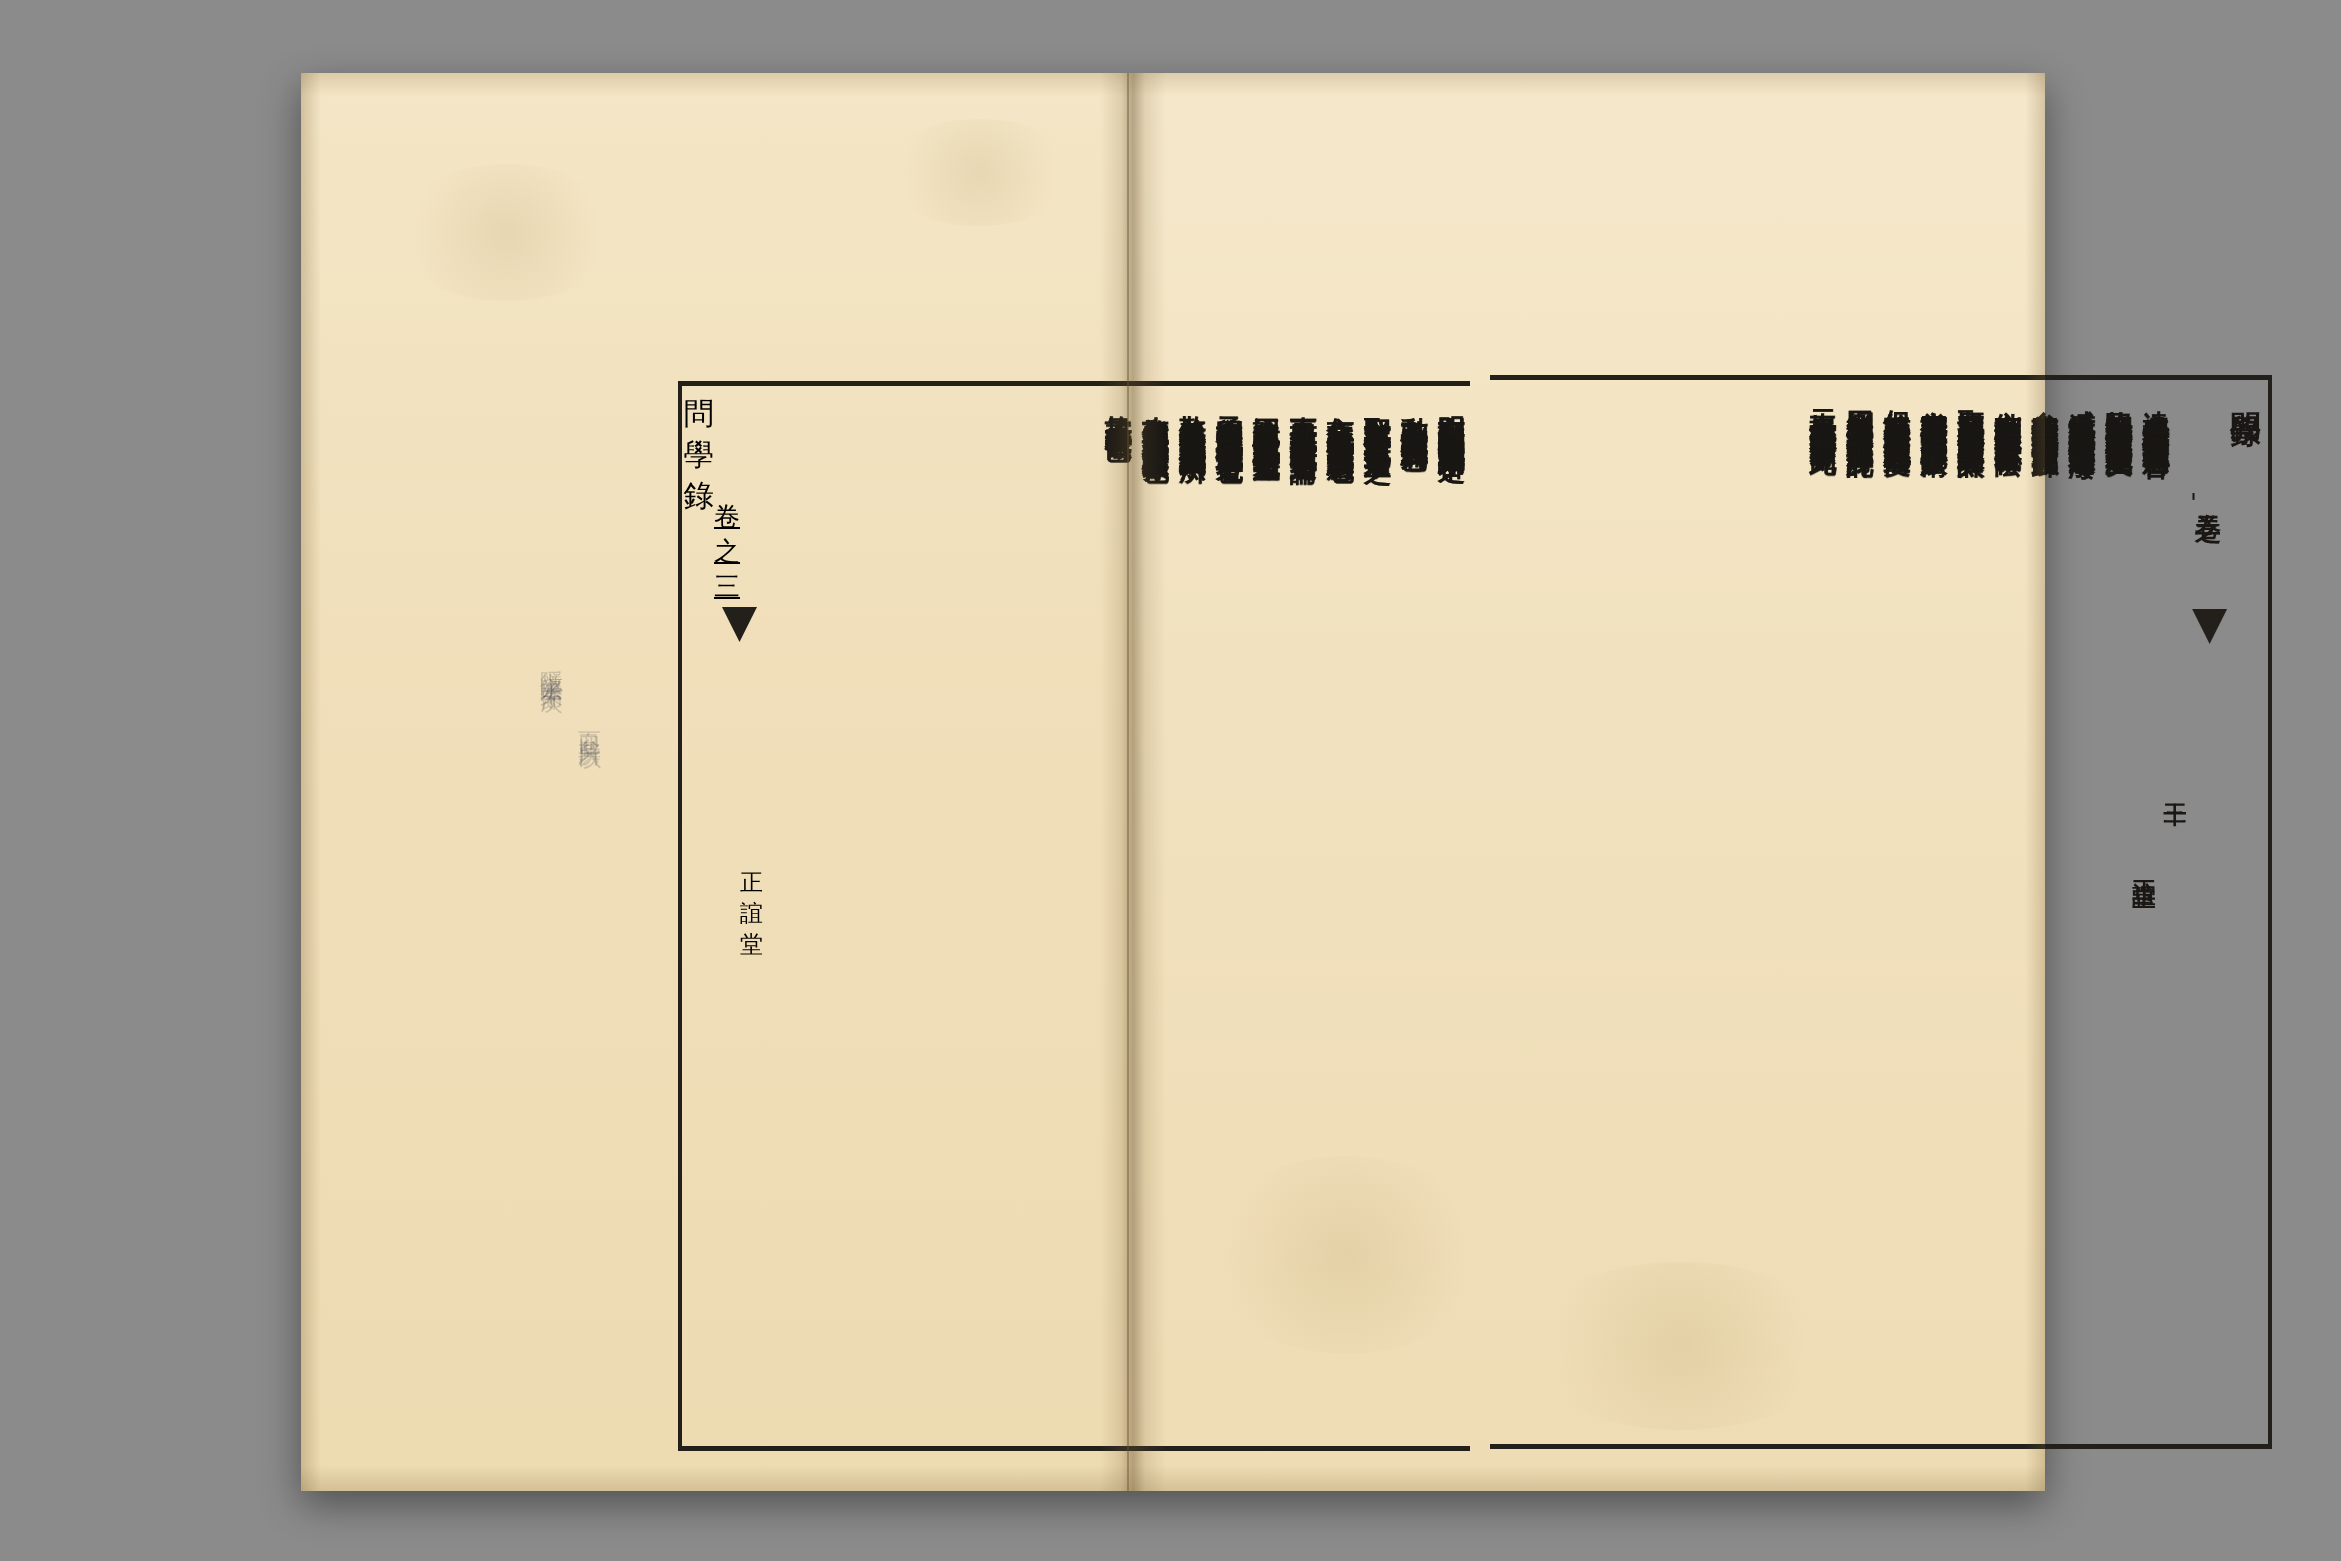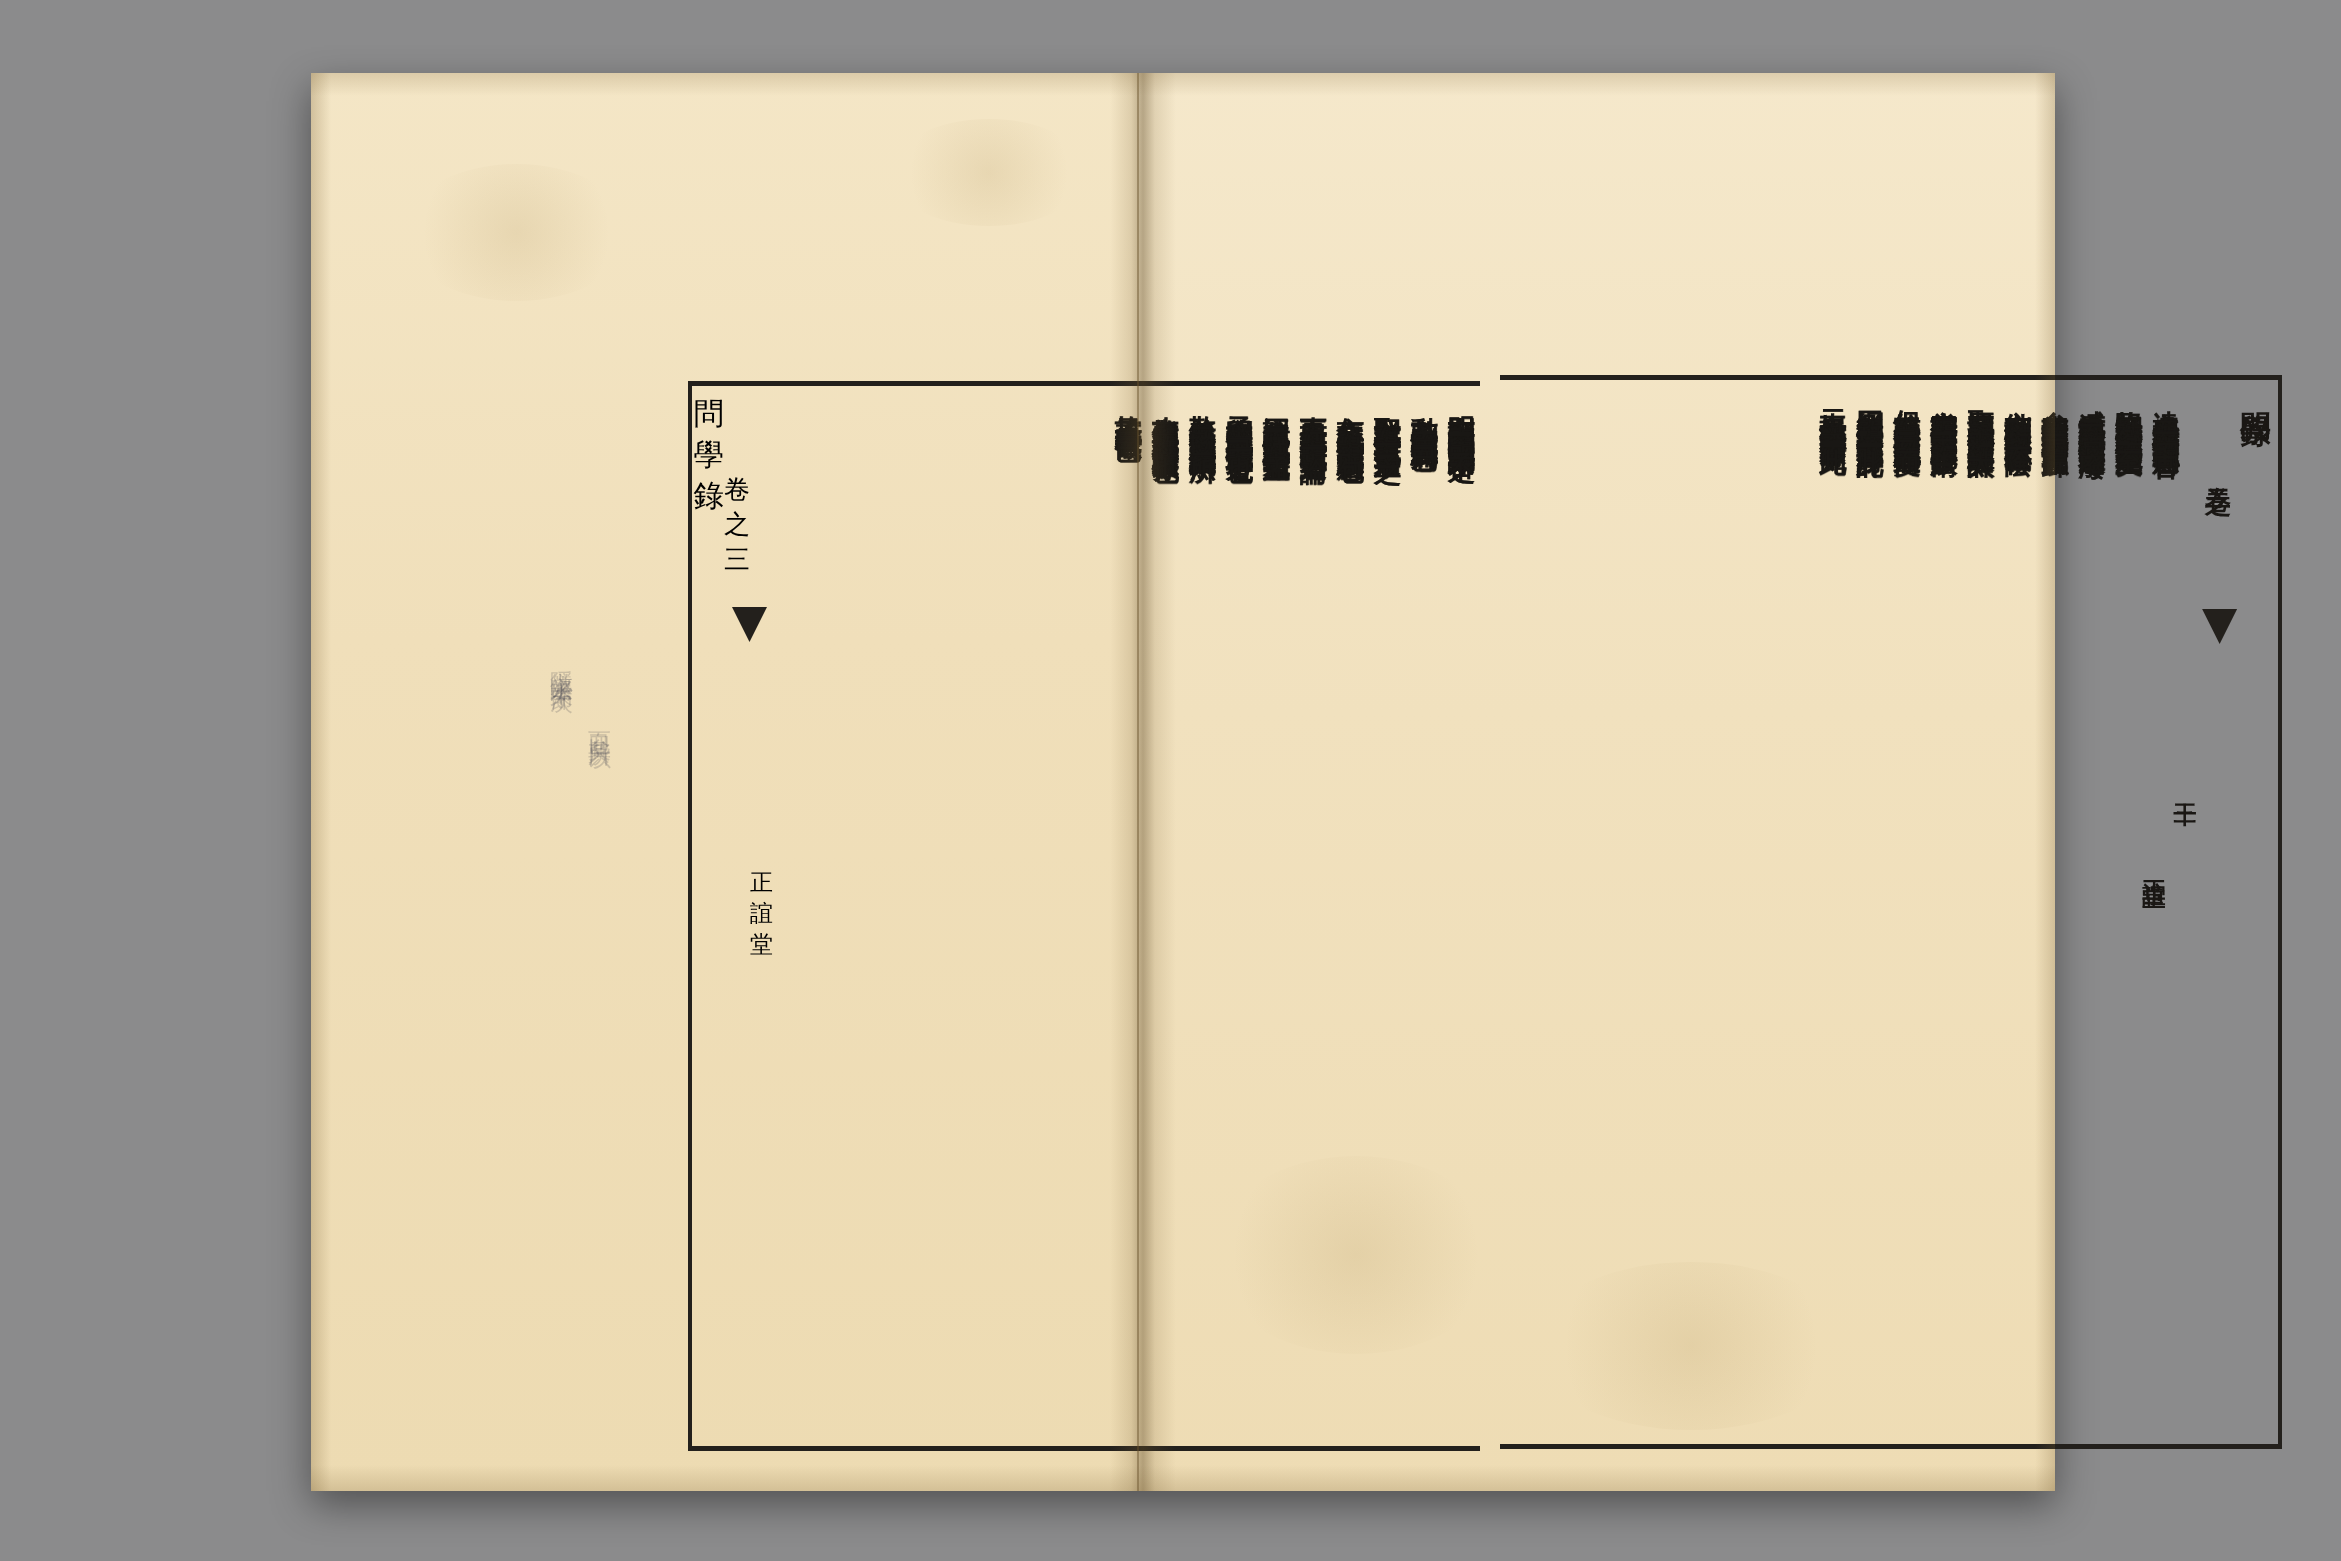--- a/index.html
+++ b/index.html
@@ -15,21 +15,21 @@
   #stage {
     position: relative;
     width: 2342px;
     height: 1561px;
     background: #8b8b8c;
   }
 
   
   #book {
     position: absolute;
-    left: 311px;
+    left: 301px;
     top: 73px;
     width: 1744px;
     height: 1418px;
     background: #f0e0bc;
     box-shadow: 0 13.7px 37px rgba(0,0,0,0.42);
   }
 
   
   .page {
     position: absolute;
@@ -134,21 +134,21 @@
   .banxin .bx {
     writing-mode: vertical-rl;
     text-orientation: upright;
     font-family: "DejaVu Serif", serif;
     color: #1a1714;
     font-weight: 700;
     letter-spacing: 2.3px;
     width: 40px;
   }
   .bx-title   { font-size: 30.5px; }
-  .bx-juan    { font-size: 26px; margin-top: 78px; }
+  .bx-juan    { font-size: 26px; margin-top: 105px; text-decoration: underline; }
   .bx-pageno  { font-size: 23px; margin-top: 396px; }
   .bx-hall    { font-size: 23px; margin-top: 473px; }
 
   
   .fishtail {
     position: absolute;
     left: 9.1px;
     width: 35px;
     height: 35px;
     background: #23201c;

